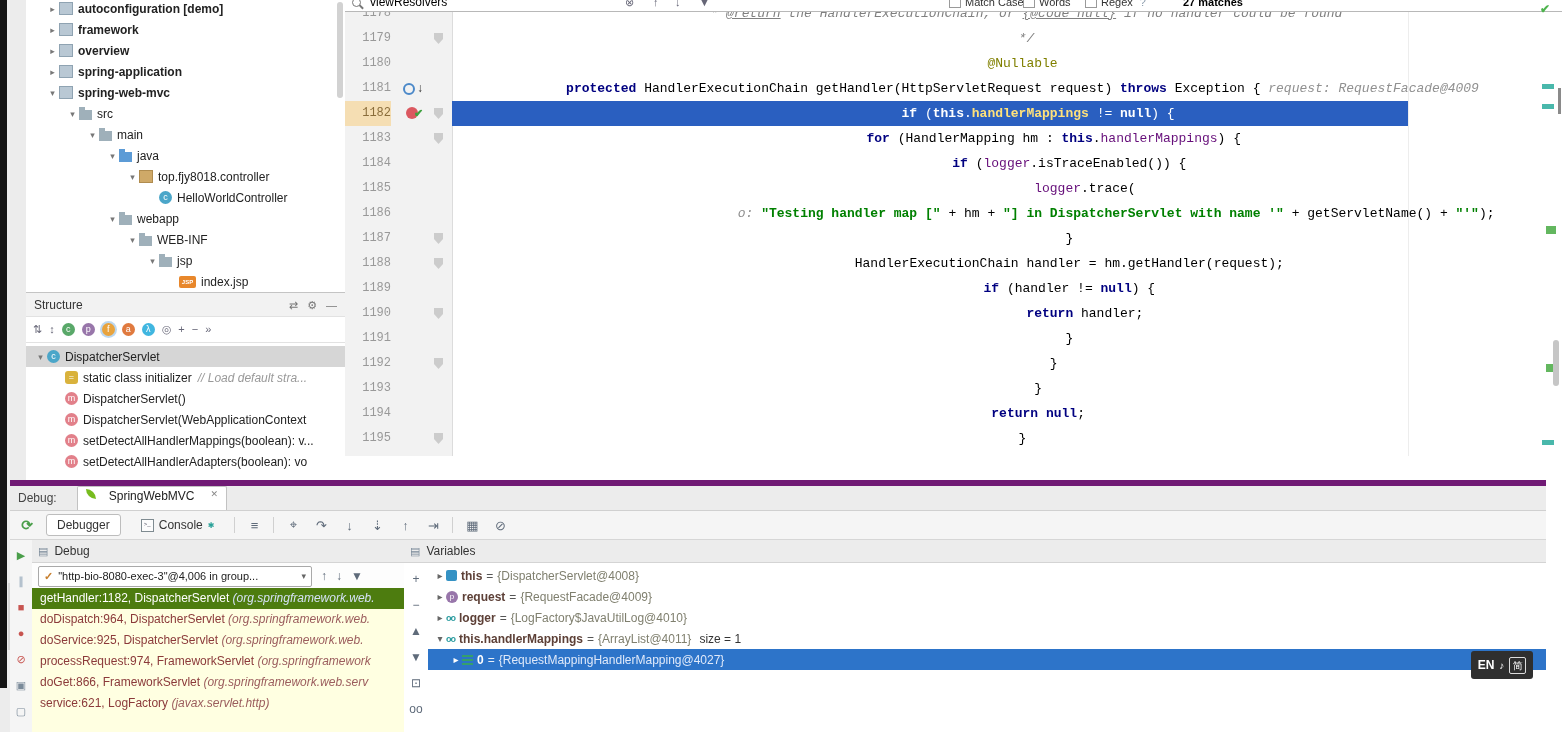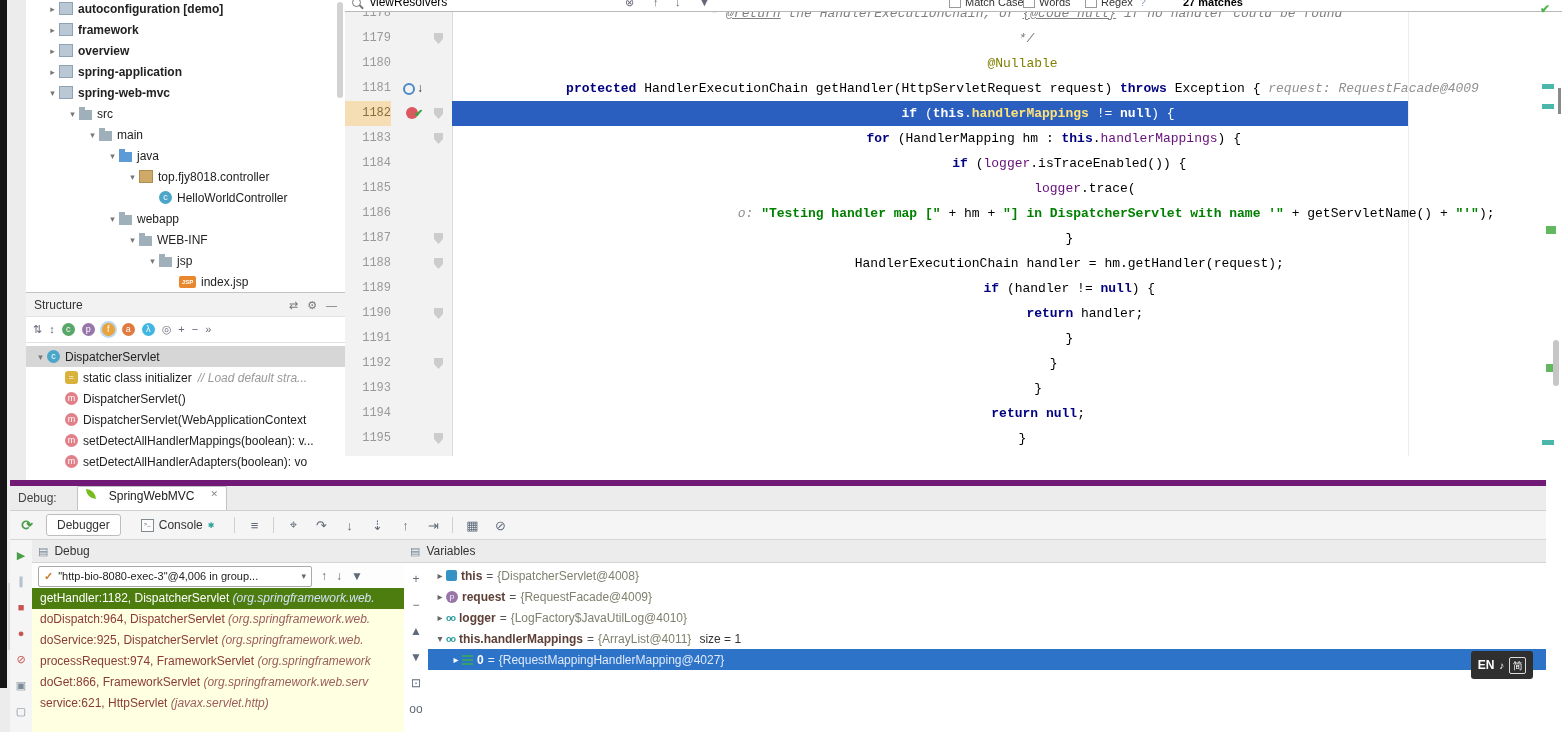--- a/index.html
+++ b/index.html
@@ -490,21 +490,21 @@
       <span class="fnav">↑</span>
       <span class="fnav">↓</span>
       <span class="fnav">▼</span>
     </div>
     <div class="flist" id="frames-list">
         <div class="frow sel"><span class="fmain">getHandler:1182, DispatcherServlet </span><span class="pkg">(org.springframework.web.</span></div>
         <div class="frow"><span class="fmain">doDispatch:964, DispatcherServlet </span><span class="pkg">(org.springframework.web.</span></div>
         <div class="frow"><span class="fmain">doService:925, DispatcherServlet </span><span class="pkg">(org.springframework.web.</span></div>
         <div class="frow"><span class="fmain">processRequest:974, FrameworkServlet </span><span class="pkg">(org.springframework</span></div>
         <div class="frow"><span class="fmain">doGet:866, FrameworkServlet </span><span class="pkg">(org.springframework.web.serv</span></div>
-        <div class="frow"><span class="fmain">service:621, HttpServlet </span><span class="pkg">(javax.servlet.http)</span></div>
+        <div class="frow"><span class="fmain">service:621, LogFactory </span><span class="pkg">(javax.servlet.http)</span></div>
       </div>
   </div>
   <div class="vars">
     <div class="phead">
       <span class="phicon">▤</span>
       <span>Variables</span>
     </div>
     <div class="wbar" id="watch-toolbar">
         <span class="wic">+</span>
         <span class="wic">−</span>

